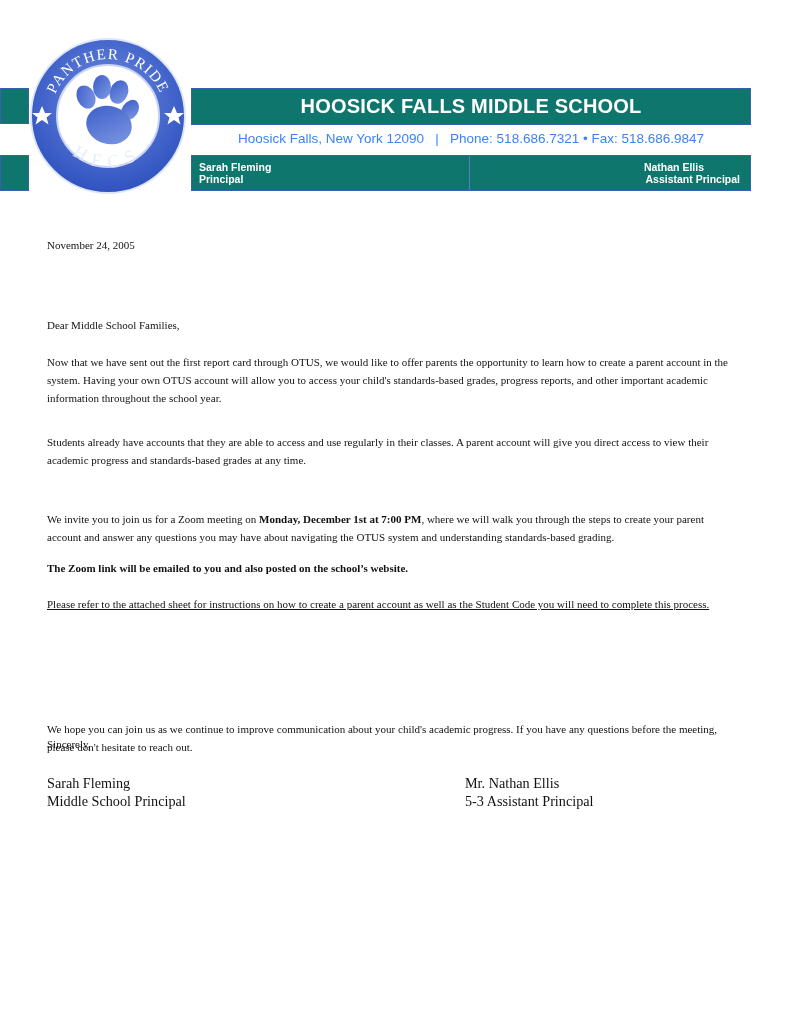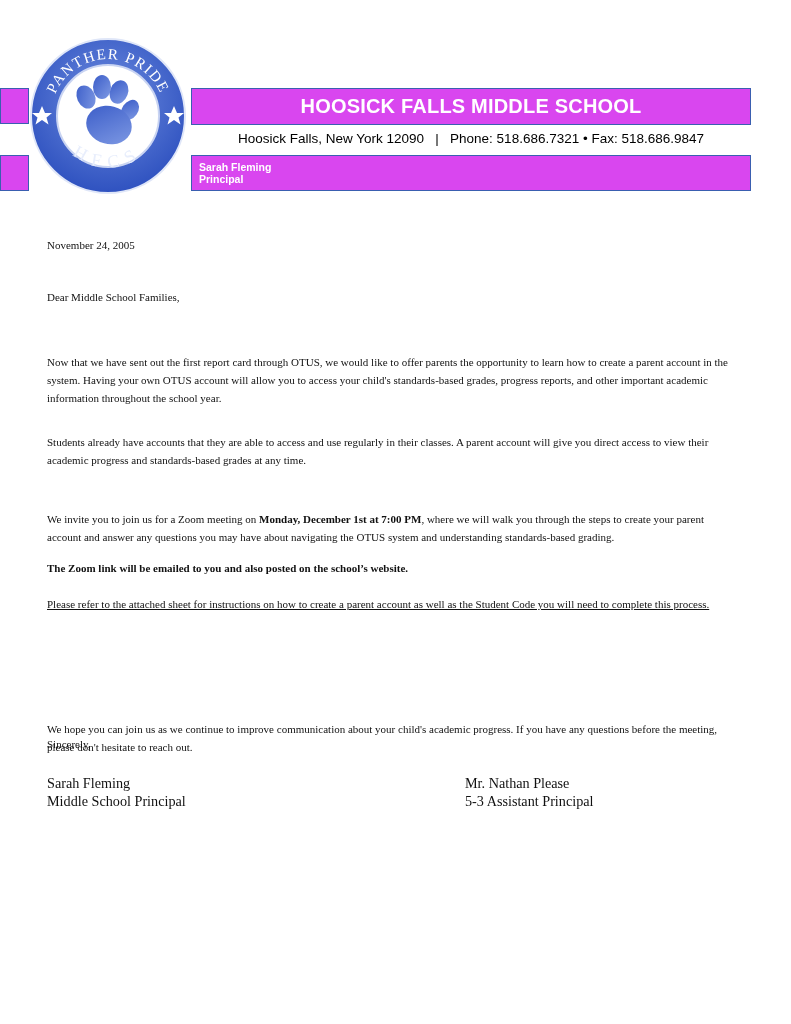--- a/index.html
+++ b/index.html
@@ -1,22 +1,22 @@
 <!DOCTYPE html>
 <html><head>
 <meta charset="utf-8">
 <style>
   html, body { margin:0; padding:0; background:#ffffff; }
   body { width:791px; height:1024px; position:relative; overflow:hidden; font-family:"Liberation Serif", serif; color:#111; }
-  .bar { position:absolute; background:#d946ef; border:1px solid #3a5fb0; box-sizing:border-box; }
+  .bar { position:absolute; background:#0f766e; border:1px solid #3a5fb0; box-sizing:border-box; }
   #stub-top { left:0; top:88px; width:29px; height:36px; }
   #stub-bot { left:0; top:155px; width:29px; height:36px; }
   #title-bar { left:191px; top:88px; width:560px; height:37px; display:flex; align-items:center; justify-content:center; }
   #title-bar span { color:#fff; font-family:"Liberation Sans", sans-serif; font-weight:bold; font-size:20px; letter-spacing:0.2px; }
-  #address { position:absolute; left:191px; top:131px; width:560px; text-align:center; font-family:"Liberation Sans", sans-serif; font-size:13.5px; color:#000000; }
+  #address { position:absolute; left:191px; top:131px; width:560px; text-align:center; font-family:"Liberation Sans", sans-serif; font-size:13.5px; color:#3b82f6; }
   #staff-bar { left:191px; top:155px; width:560px; height:36px; display:flex; }
   #staff-bar .cell { flex:1; position:relative; color:#fff; font-family:"Liberation Sans", sans-serif; font-weight:bold; font-size:10.5px; line-height:12px; padding:5px 7px; }
   #staff-bar .cell + .cell { border-left:1px solid #5b7ac6; text-align:right; padding-right:10px; }
   #logo { position:absolute; left:29px; top:37px; width:158px; height:158px; }
   .letter { position:absolute; left:47px; width:690px; font-size:11px; line-height:18.2px; }
   .letter p { margin:0; }
   b { font-weight:bold; }
   .sig { position:absolute; font-size:14.2px; line-height:18.2px; }
 </style>
 </head>
@@ -28,20 +28,24 @@
 <div class="bar" id="title-bar">
   <span>HOOSICK FALLS MIDDLE SCHOOL</span>
 </div>
 
 <div id="address" style="white-space:pre;">Hoosick Falls, New York 12090   |   Phone: 518.686.7321 • Fax: 518.686.9847</div>
 
 <div class="bar" id="staff-bar">
   <div class="cell">
     <div>Sarah Fleming</div>
     <div>Principal</div>
+  </div>
+  <div class="cell">
+    <div style="padding-right:36px;">Nathan Ellis</div>
+    <div>Assistant Principal</div>
   </div>
 </div>
 
 <svg id="logo" viewBox="0 0 158 158">
   <defs>
     <radialGradient id="ringGrad" cx="50%" cy="40%" r="60%">
       <stop offset="0%" stop-color="#6f8ee0"></stop>
       <stop offset="100%" stop-color="#2f52c0"></stop>
     </radialGradient>
     <linearGradient id="pawGrad" x1="0" y1="0" x2="1" y2="1">
@@ -64,21 +68,21 @@
   <g fill="url(#pawGrad)">
     <ellipse cx="57" cy="60" rx="9" ry="12" transform="rotate(-25 57 60)"></ellipse>
     <ellipse cx="73" cy="50" rx="9" ry="12"></ellipse>
     <ellipse cx="90" cy="55" rx="9" ry="12" transform="rotate(20 90 55)"></ellipse>
     <ellipse cx="101" cy="73" rx="8" ry="11" transform="rotate(35 101 73)"></ellipse>
     <ellipse cx="80" cy="88" rx="23" ry="19" transform="rotate(15 80 88)"></ellipse>
   </g>
 </svg>
 
 <div class="letter" style="top:236px;">November 24, 2005</div>
-<div class="letter" style="top:288px;font-family:Liberation Serif, serif;">Dear Middle School Families,</div>
+<div class="letter" style="top:316px;font-family:Liberation Serif, serif;">Dear Middle School Families,</div>
 
 <div class="letter" style="top:353px;">
   <p>Now that we have sent out the first report card through OTUS, we would like to offer parents the opportunity to learn how to create a parent account in the system. Having your own OTUS account will allow you to access your child's standards-based grades, progress reports, and other important academic information throughout the school year.</p>
 </div>
 <div class="letter" style="top:433px;">
   <p>Students already have accounts that they are able to access and use regularly in their classes. A parent account will give you direct access to view their academic progress and standards-based grades at any time.</p>
 </div>
 <div class="letter" style="top:462px;margin-top:48px;">
   <p><span>We invite you to join us for a Zoom meeting on </span><b>Monday, December 1st at 7:00 PM</b><span>, where we will walk you through the steps to create your parent account and answer any questions you may have about navigating the OTUS system and understanding standards-based grading.</span></p>
 </div>
@@ -91,15 +95,15 @@
 <div class="letter" style="top:684px;margin-top:36px;">
   <p>We hope you can join us as we continue to improve communication about your child's academic progress. If you have any questions before the meeting, please don't hesitate to reach out.</p>
 </div>
 <div class="letter" style="top:703px;margin-top:32px;">Sincerely,</div>
 
 <div class="sig" style="left:47px; top:774px;">
   <div>Sarah Fleming</div>
   <div>Middle School Principal</div>
 </div>
 <div class="sig" style="left:465px; top:774px;">
-  <div>Mr. Nathan Please</div>
+  <div>Mr. Nathan Ellis</div>
   <div>5-3 Assistant Principal</div>
 </div>
 
 </body></html>

